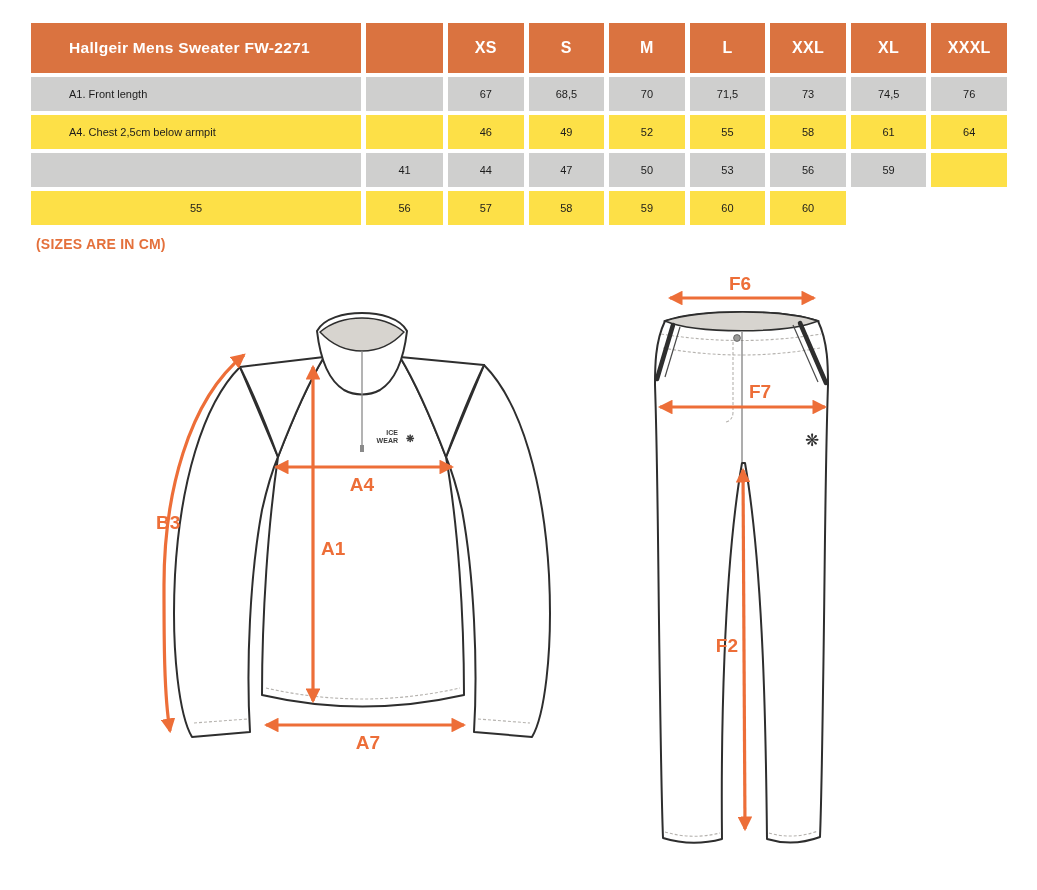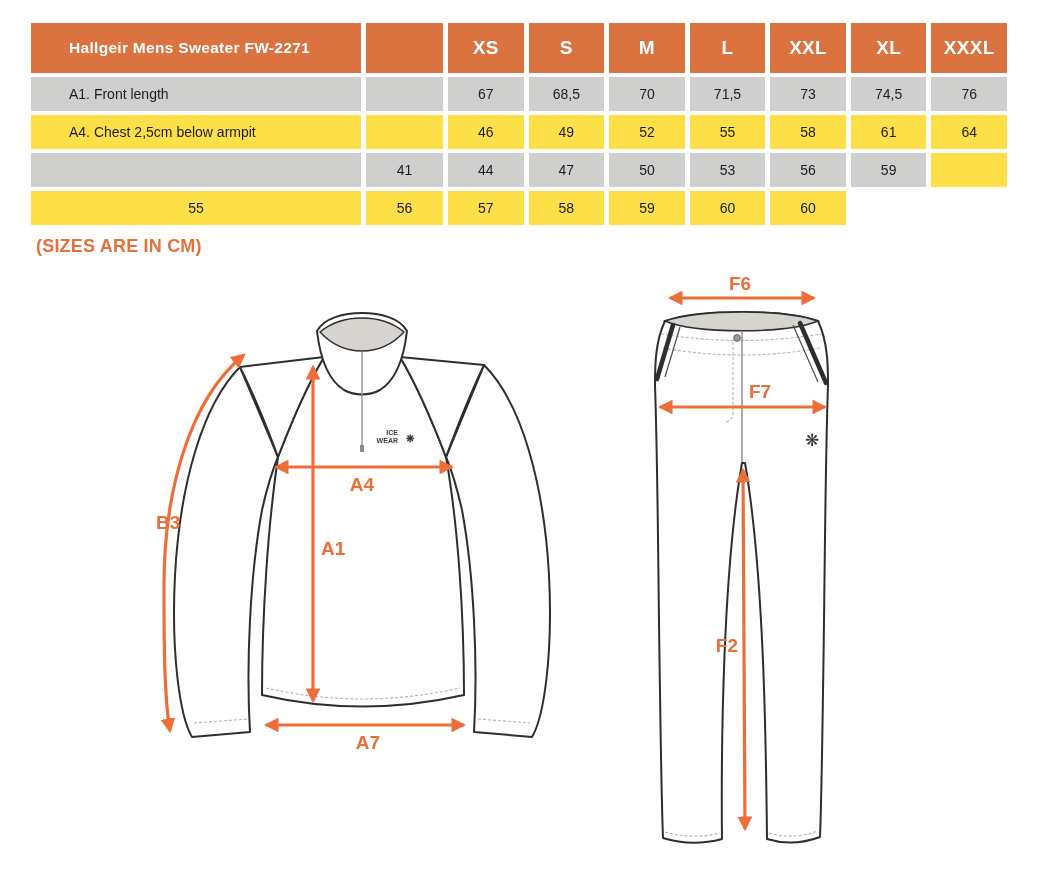--- a/index.html
+++ b/index.html
@@ -5,29 +5,29 @@
   html,body{margin:0;padding:0;background:#ffffff;}
   .page{position:relative;width:1037px;height:890px;background:#fff;overflow:hidden;
         font-family:"Liberation Sans",sans-serif;}
 
   
   .size-table{position:absolute;left:31px;top:23px;width:976px;display:grid;
     grid-template-columns:330px 77px repeat(7,1fr);
     grid-template-rows:50px repeat(4,34px);
     column-gap:5px;row-gap:4px;}
   .cell{display:flex;align-items:center;justify-content:center;}
-  .th{background:#DA7340;color:#ffffff;font-weight:700;font-size:19px;letter-spacing:.3px;}
+  .th{background:#DA7340;color:#ffffff;font-weight:700;font-size:16px;letter-spacing:.3px;}
   .th-title{justify-content:flex-start;padding-left:38px;font-size:15.5px;}
-  .td{color:#1c1c1c;font-size:14px;text-align:right;}
+  .td{color:#1c1c1c;font-size:11px;text-align:right;}
   .td-label{justify-content:flex-start;padding-left:38px;}
   .r-dark{background:#CFCFCE;}
   .r-light{background:#fde047;}
 
   
-  .note{position:absolute;left:36px;top:236px;color:#E4703B;font-size:18px;
+  .note{position:absolute;left:36px;top:236px;color:#E4703B;font-size:14px;
         font-weight:600;letter-spacing:.2px;}
 
   
   .svgwrap{position:absolute;}
   .sweater-svg{left:140px;top:285px;}
   .pants-svg{left:628px;top:272px;}
   svg text.meas{font-family:"Liberation Sans",sans-serif;font-weight:700;font-size:19px;fill:#ED6E38;}
   svg text.logo{font-family:"Liberation Sans",sans-serif;font-weight:700;fill:#3a3a3a;}
   .outline{fill:#ffffff;stroke:#2e2e2e;stroke-width:2;stroke-linejoin:round;stroke-linecap:round;}
   .seam{fill:none;stroke:#4a4a4a;stroke-width:1.2;}

